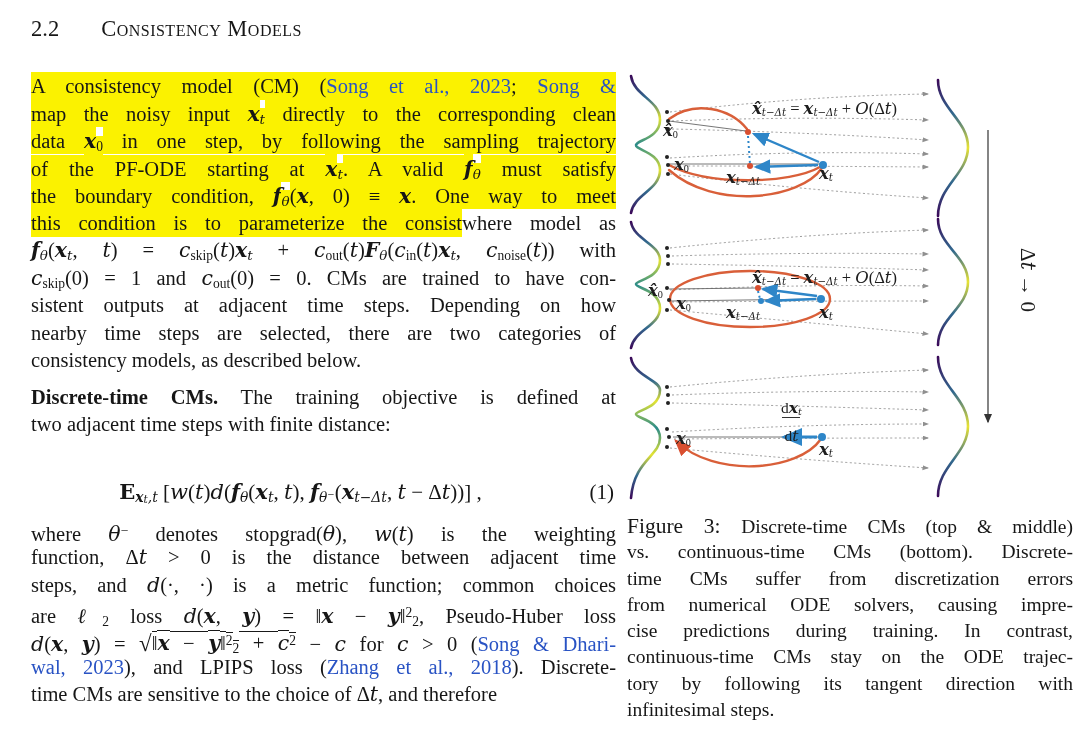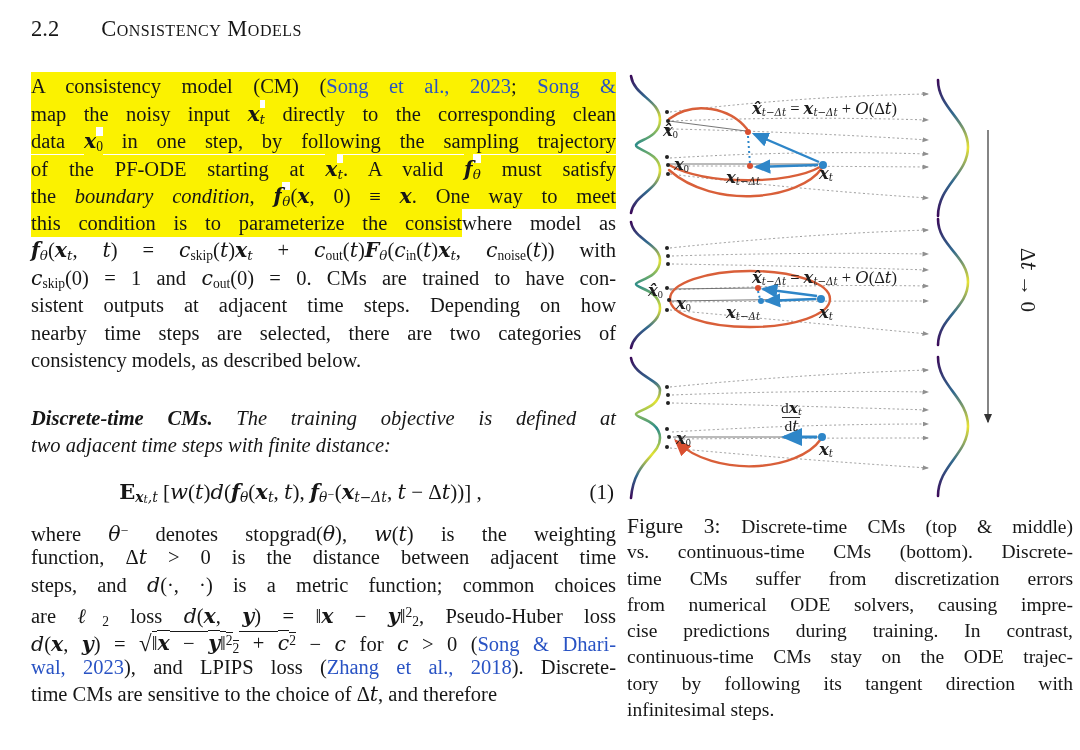--- a/index.html
+++ b/index.html
@@ -16,42 +16,42 @@
   .line{
     height:27.4px;line-height:27.4px;white-space:nowrap;
     text-align:justify;text-align-last:justify;
   }
   .para .line:last-child{text-align-last:left;}
   .cap .line{height:26.3px;line-height:30px;}
   .cap .line:last-child{text-align-last:left;}
   
   .hl{background:#fbf200;padding:2.6px 0;}
   .ln{color:#2953c4;}
-  .it{font-style:italic;}
+  .it{}
   .bd{font-weight:bold;}
   .mi{font-style:italic;font-family:"DejaVu Serif",serif;}
   .mb{font-style:italic;font-weight:bold;font-family:"DejaVu Serif",serif;}
   .bb{font-weight:bold;font-family:"DejaVu Serif",serif;}
   .sub{font-size:.66em;vertical-align:-.22em;}
   .ssub{font-size:.5em;vertical-align:-.4em;}
   .sup{font-size:.66em;vertical-align:.42em;}
   .ovl{border-top:1.4px solid #191919;}
   .rad{font-size:1.12em;}
   .capfig{font-size:21.5px;}
   
   #equation{left:31px;top:474px;width:585px;height:36px;line-height:36px;font-size:21px;text-decoration:underline;}
   #eq-body{position:absolute;left:0;right:46px;text-align:center;white-space:nowrap;}
   #eq-num{position:absolute;right:2px;top:0;}
   
   #fig{left:622px;top:58px;width:452px;height:450px;}
   .flabel{position:absolute;font-size:16.5px;white-space:nowrap;color:#1d1d1d;}
   .flabel .sub{font-size:.62em;}
   #fl-dt0{transform:rotate(90deg);transform-origin:0 0;font-size:21px;}
   .frac{display:inline-flex;flex-direction:column;align-items:center;line-height:1.05;font-size:15.5px;}
-  .frac .den{border-top:1.2px solid #333;padding:0 2px;}
+  .frac .den{border-top:1.2px solid #333;padding:10px 2px;}
   #caption{left:627px;top:511px;width:446px;position:absolute;font-size:19.5px;}
 </style>
 </head>
 <body>
 
 <div id="heading" class="abs">
   <span>2.2</span><span class="sc">Consistency Models</span>
 </div>
 
 <div class="para" style="top:73px;">
@@ -60,21 +60,21 @@
     <div class="line"><span class="hl">data </span><span class="hl mb">x</span><span class="hl sub">0</span><span class="hl"> in one step, by following the sampling trajectory</span></div>
     <div class="line"><span class="hl">of the PF-ODE starting at </span><span class="hl mb">x</span><span class="hl sub mi">t</span><span class="hl">. A valid </span><span class="hl mb">f</span><span class="hl sub mi">θ</span><span class="hl"> must satisfy</span></div>
     <div class="line"><span class="hl">the </span><span class="hl it">boundary condition</span><span class="hl">, </span><span class="hl mb">f</span><span class="hl sub mi">θ</span><span class="hl">(</span><span class="hl mb">x</span><span class="hl">, 0) ≡ </span><span class="hl mb">x</span><span class="hl">. One way to meet</span></div>
     <div class="line"><span class="hl">this condition is to parameterize the consist</span><span>where model as</span></div>
     <div class="line"><span class="mb">f</span><span class="sub mi">θ</span><span>(</span><span class="mb">x</span><span class="sub mi">t</span><span>, </span><span class="mi">t</span><span>) = </span><span class="mi">c</span><span class="sub">skip</span><span>(</span><span class="mi">t</span><span>)</span><span class="mb">x</span><span class="sub mi">t</span><span> + </span><span class="mi">c</span><span class="sub">out</span><span>(</span><span class="mi">t</span><span>)</span><span class="mb">F</span><span class="sub mi">θ</span><span>(</span><span class="mi">c</span><span class="sub">in</span><span>(</span><span class="mi">t</span><span>)</span><span class="mb">x</span><span class="sub mi">t</span><span>, </span><span class="mi">c</span><span class="sub">noise</span><span>(</span><span class="mi">t</span><span>)) with</span></div>
     <div class="line"><span class="mi">c</span><span class="sub">skip</span><span>(0) = 1 and </span><span class="mi">c</span><span class="sub">out</span><span>(0) = 0. CMs are trained to have con-</span></div>
     <div class="line"><span>sistent outputs at adjacent time steps. Depending on how</span></div>
     <div class="line"><span>nearby time steps are selected, there are two categories of</span></div>
     <div class="line"><span>consistency models, as described below.</span></div>
   </div>
-<div class="para" style="top:405px;font-style:italic;">
+<div class="para" style="top:384px;">
     <div class="line"><span class="bd">Discrete-time CMs.</span><span>  The training objective is defined at</span></div>
     <div class="line"><span>two adjacent time steps with finite distance:</span></div>
   </div>
 
 <div id="equation" class="abs">
   <span id="eq-body"><span class="bb">E</span><span class="sub mb">x</span><span class="ssub mi">t</span><span class="sub mi">,t</span><span> [</span><span class="mi">w</span><span>(</span><span class="mi">t</span><span>)</span><span class="mi">d</span><span>(</span><span class="mb">f</span><span class="sub mi">θ</span><span>(</span><span class="mb">x</span><span class="sub mi">t</span><span>, </span><span class="mi">t</span><span>), </span><span class="mb">f</span><span class="sub mi">θ⁻</span><span>(</span><span class="mb">x</span><span class="sub mi">t−Δt</span><span>, </span><span class="mi">t</span><span> − Δ</span><span class="mi">t</span><span>))] ,</span></span>
   <span id="eq-num">(1)</span>
 </div>
 
 <div class="para" style="top:517px;">

